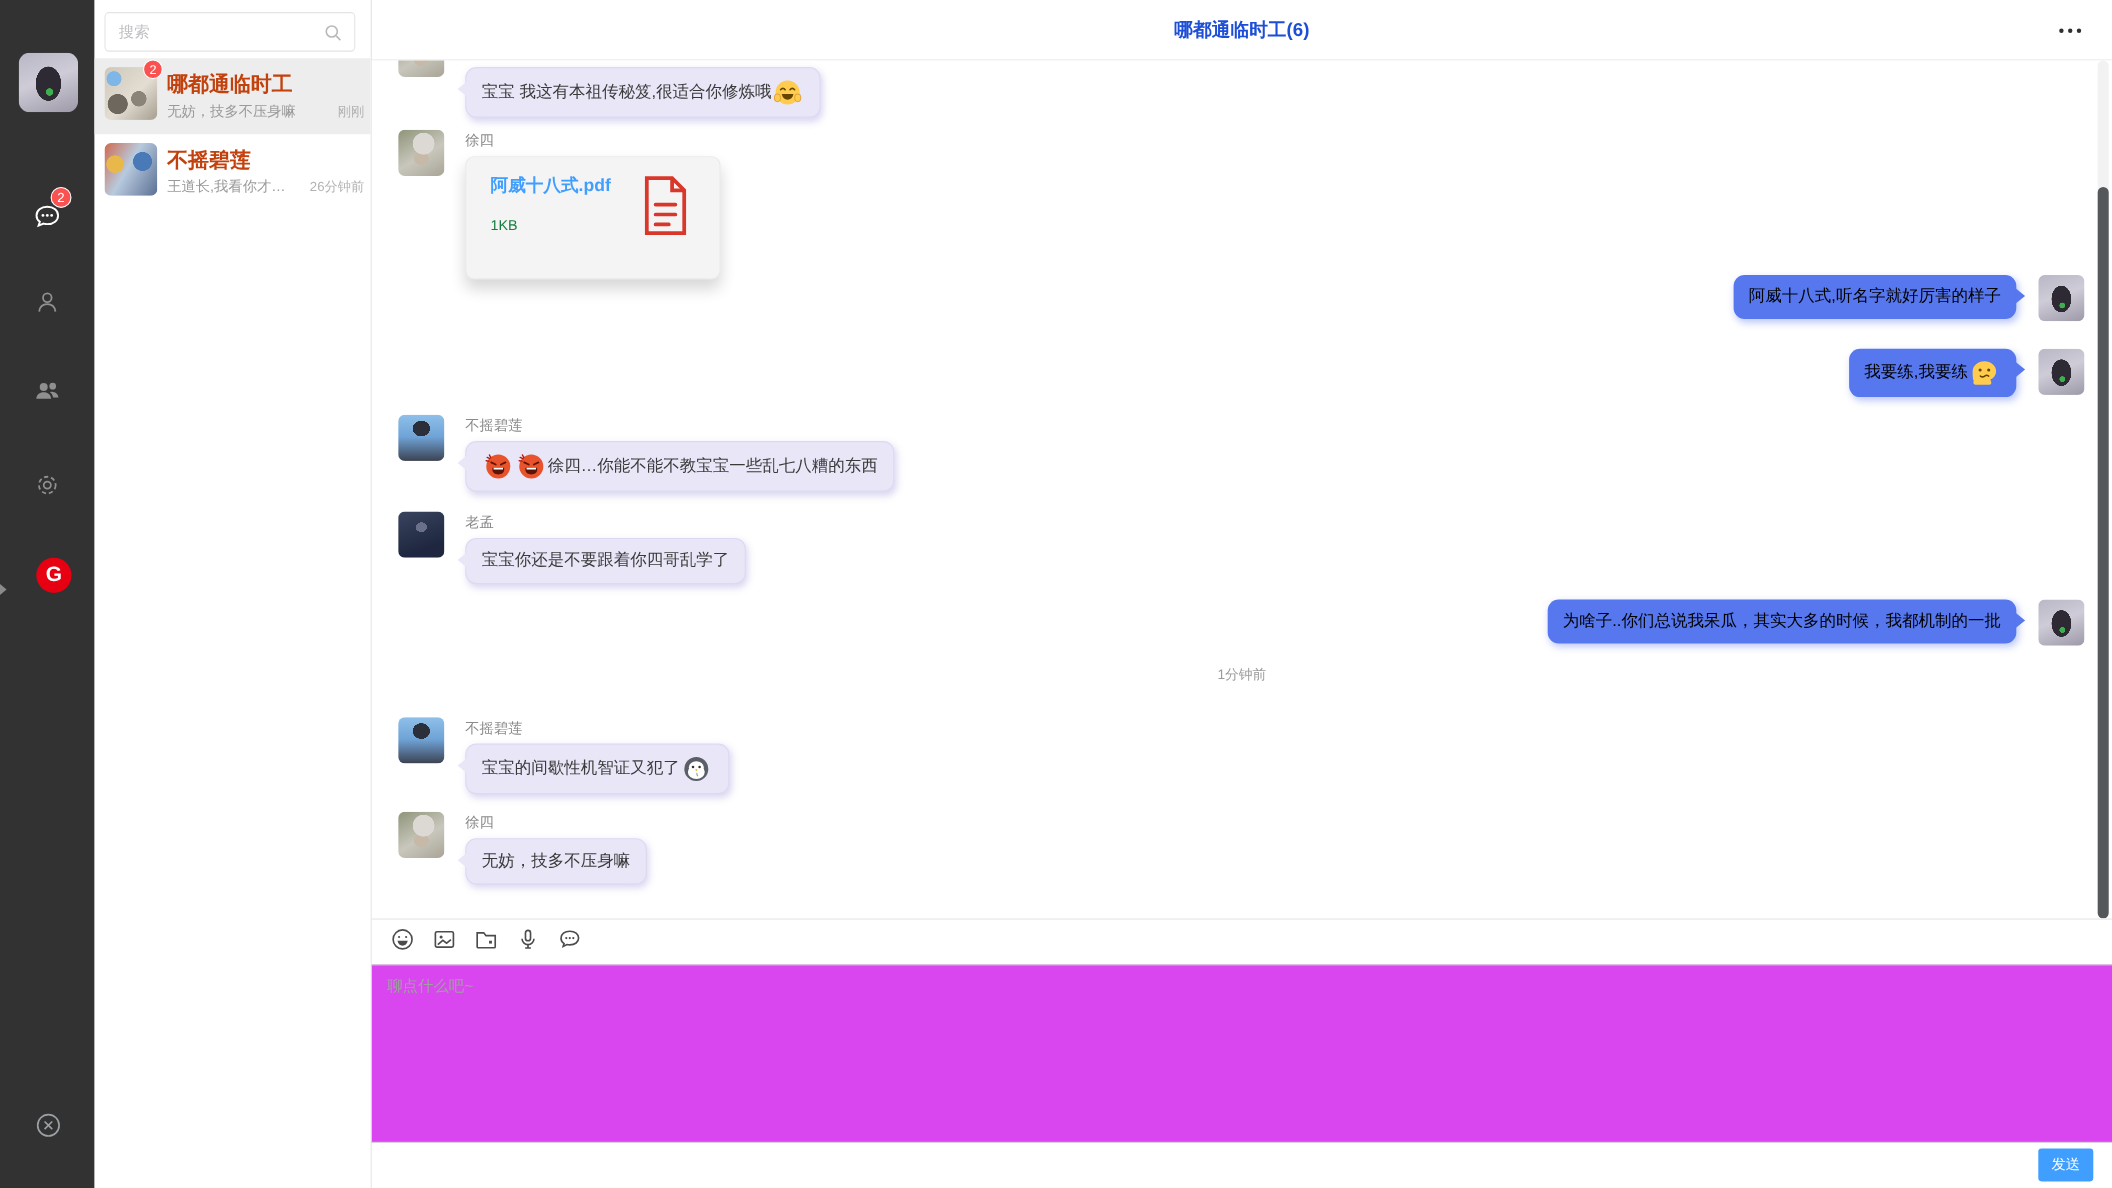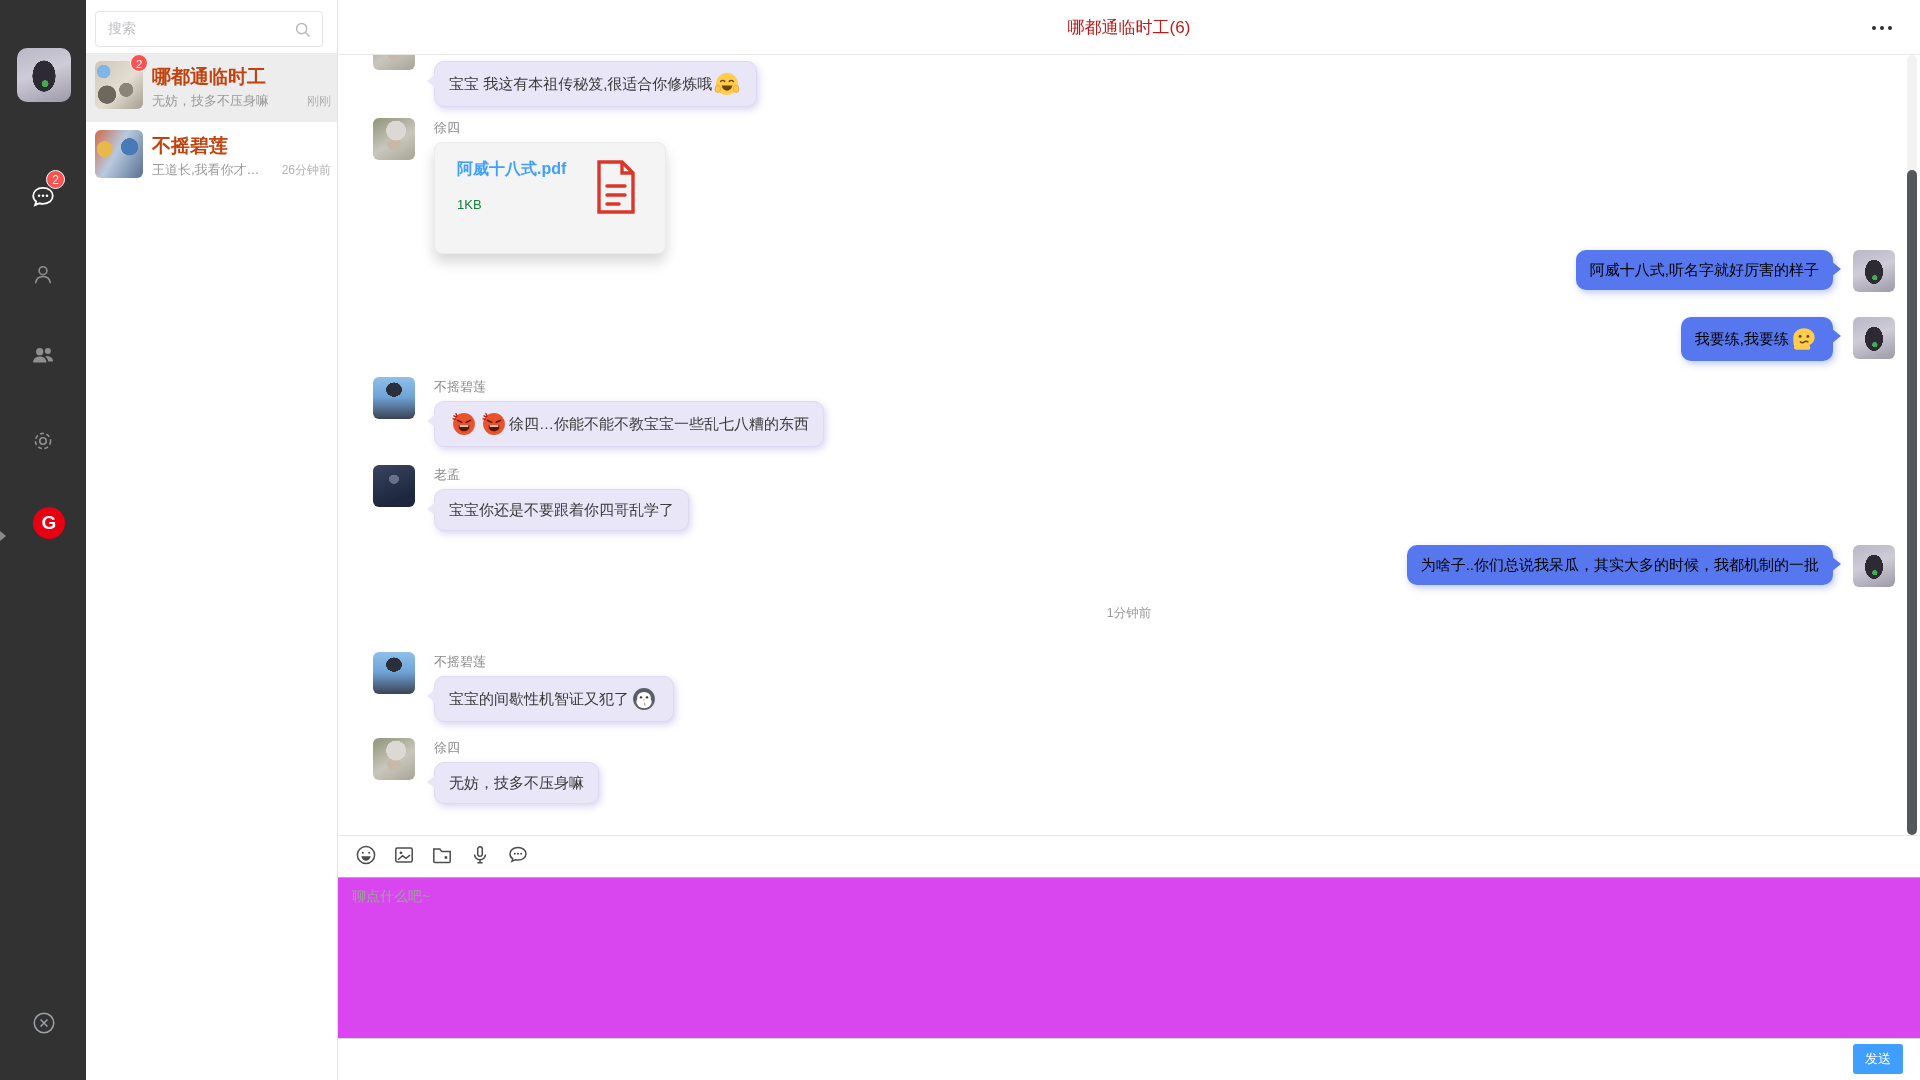--- a/index.html
+++ b/index.html
@@ -28,21 +28,21 @@
   .expand-handle { position:absolute; left:0; top:531px; width:0; height:0;
     border-top:5px solid transparent; border-bottom:5px solid transparent; border-left:6px solid #8a8a8a; }
   .rail-close { position:absolute; left:31px; top:1010px; width:26px; height:26px; }
 
   
   .list-col { position:absolute; left:86px; top:0; width:251px; height:1080px; background:#fff; }
   .search-box { position:absolute; left:9px; top:11px; width:228px; height:36px;
     border:1px solid #e4e4e7; border-radius:4px; background:#fff; }
   .search-box input { position:absolute; left:0; top:0; width:196px; height:34px; border:0; outline:none;
     padding:0 0 0 12px; font-size:14px; color:#333; background:transparent;
-    font-family:Liberation Mono, monospace; }
+    font-family:Liberation Sans, sans-serif; }
   .search-box input::placeholder { color:#bfbfc4; }
   .search-icon-btn { position:absolute; right:8px; top:7px; width:22px; height:22px; }
   .chat-items { position:absolute; left:0; top:53px; width:251px; }
   .chat-item { position:relative; height:69px; }
   .chat-item.selected { background:#ededed; }
   .ci-avatar { position:absolute; left:9px; top:8px; width:48px; height:48px; border-radius:6px; }
   .ci-badge { position:absolute; left:44px; top:1px; min-width:18px; height:18px; padding:0 5px;
     background:#fa5151; color:#fff; font-size:11.5px; line-height:18px; text-align:center;
     border-radius:9px; border:1px solid #fff; }
   .ci-title { position:absolute; left:66px; top:11px; font-size:19px; font-weight:bold; color:#c2410c; }
@@ -71,27 +71,27 @@
       radial-gradient(ellipse 42% 38% at 50% 30%, #2b2f3a 0 44%, rgba(0,0,0,0) 45%),
       linear-gradient(180deg,#8fc0ea 0%,#6fa3d6 48%,#3c4252 100%); }
   .av-laomeng { background:
       radial-gradient(ellipse 30% 26% at 50% 34%, #6a7088 0 40%, rgba(0,0,0,0) 41%),
       linear-gradient(160deg,#39445e,#1f2740 75%); }
 
   
   .chat-col { position:absolute; left:337px; top:0; width:1583px; height:1080px; background:#fff;
     border-left:1px solid #e3e3e3; }
   .chat-header { position:absolute; left:0; top:0; width:100%; height:55px; border-bottom:1px solid #e8e8e8; }
-  .chat-title { width:100%; text-align:center; line-height:55px; font-size:17px; font-weight:normal; color:#b91c1c; }
+  .chat-title { width:100%; text-align:center; line-height:55px; font-size:17px; font-weight:bold; color:#1d4ed8; }
   .more-btn { position:absolute; right:22px; top:24px; width:26px; height:8px; display:flex; gap:4px; align-items:center; }
   .more-btn i { width:4px; height:4px; border-radius:50%; background:#2f2f2f; }
 
   .messages { position:absolute; left:0; top:55px; width:100%; height:780px; overflow:hidden; background:#fff; }
   .msg-group { position:absolute; display:flex; align-items:flex-start; }
-  .msg-left { left:35px; gap:19px; }
+  .msg-left { left:24px; gap:19px; }
   .msg-right { right:25px; flex-direction:row-reverse; gap:20px; }
   .msg-avatar { width:42px; height:42px; border-radius:6px; flex:0 0 42px; }
   .msg-body { display:flex; flex-direction:column; align-items:flex-start; }
   .msg-name { font-size:13px; color:#8a8a8a; margin:2px 0 6px; line-height:16px; }
   .bubble { position:relative; border-radius:10px; padding:9px 14px; font-size:15px; line-height:22px;
     white-space:nowrap; display:flex; align-items:center; }
   .bubble-left { background:#e9e6f8; border:1px solid #ded9f2; color:#3a3a3a;
     box-shadow:2px 3px 7px rgba(120,110,200,.28); }
   .bubble-left::before { content:""; position:absolute; left:-8px; top:11px;
     border:8px solid transparent; border-left:0; border-right:10px solid #e9e6f8; }

